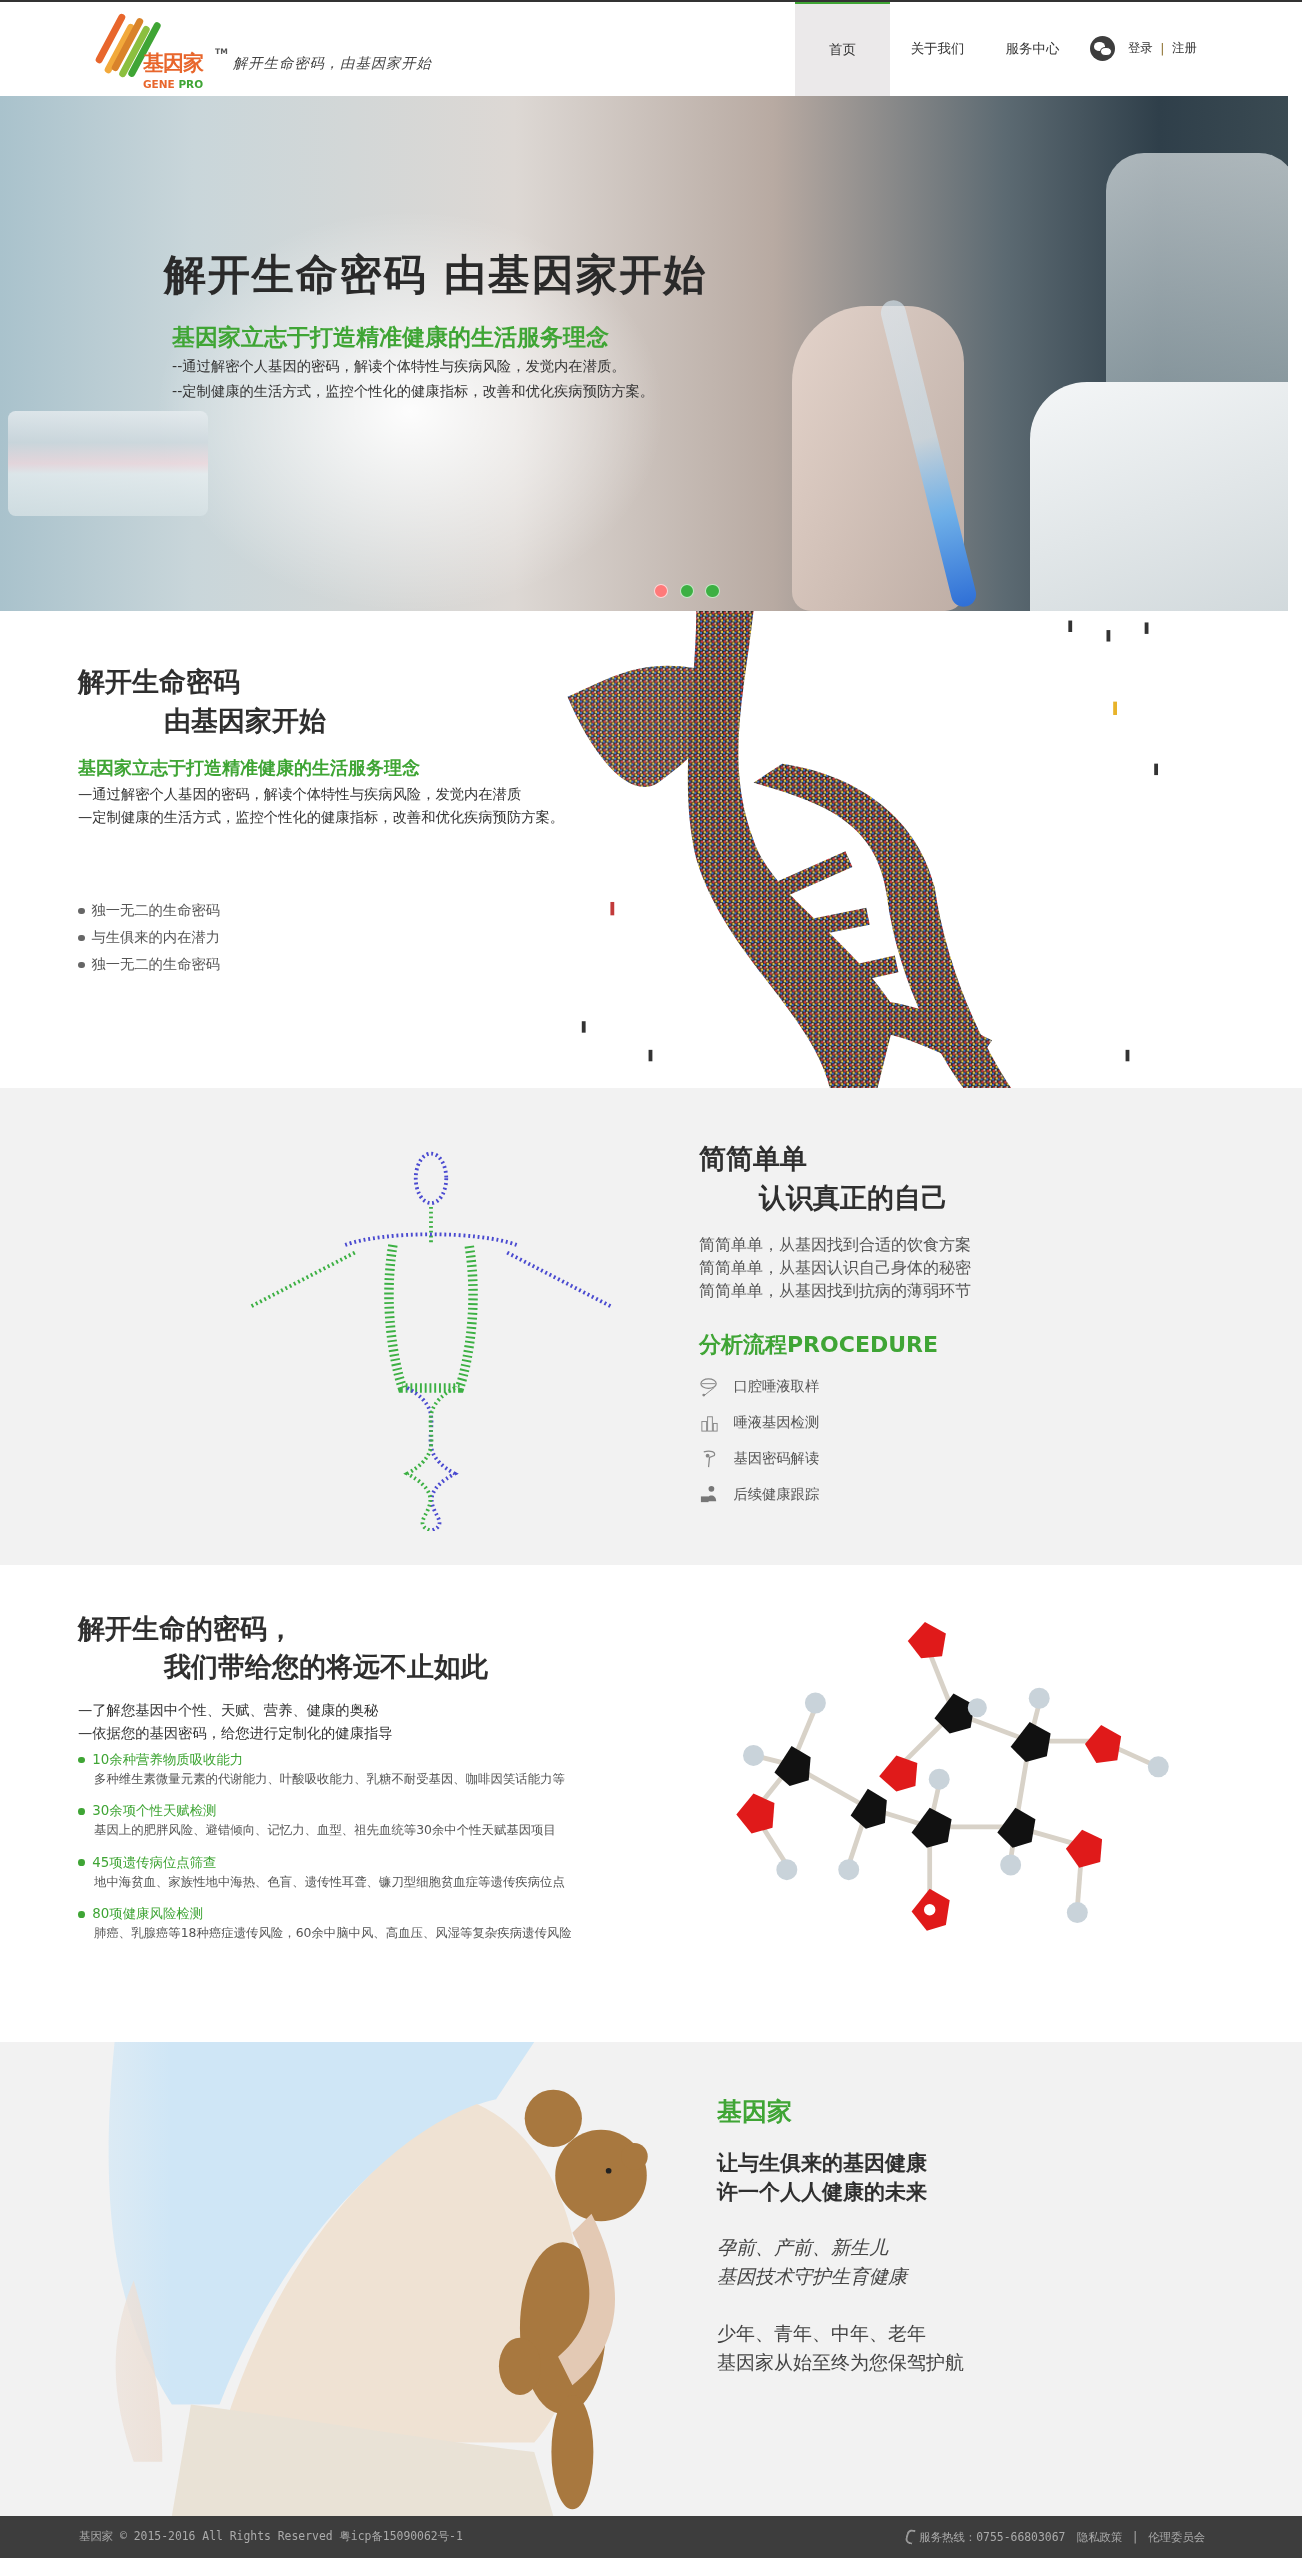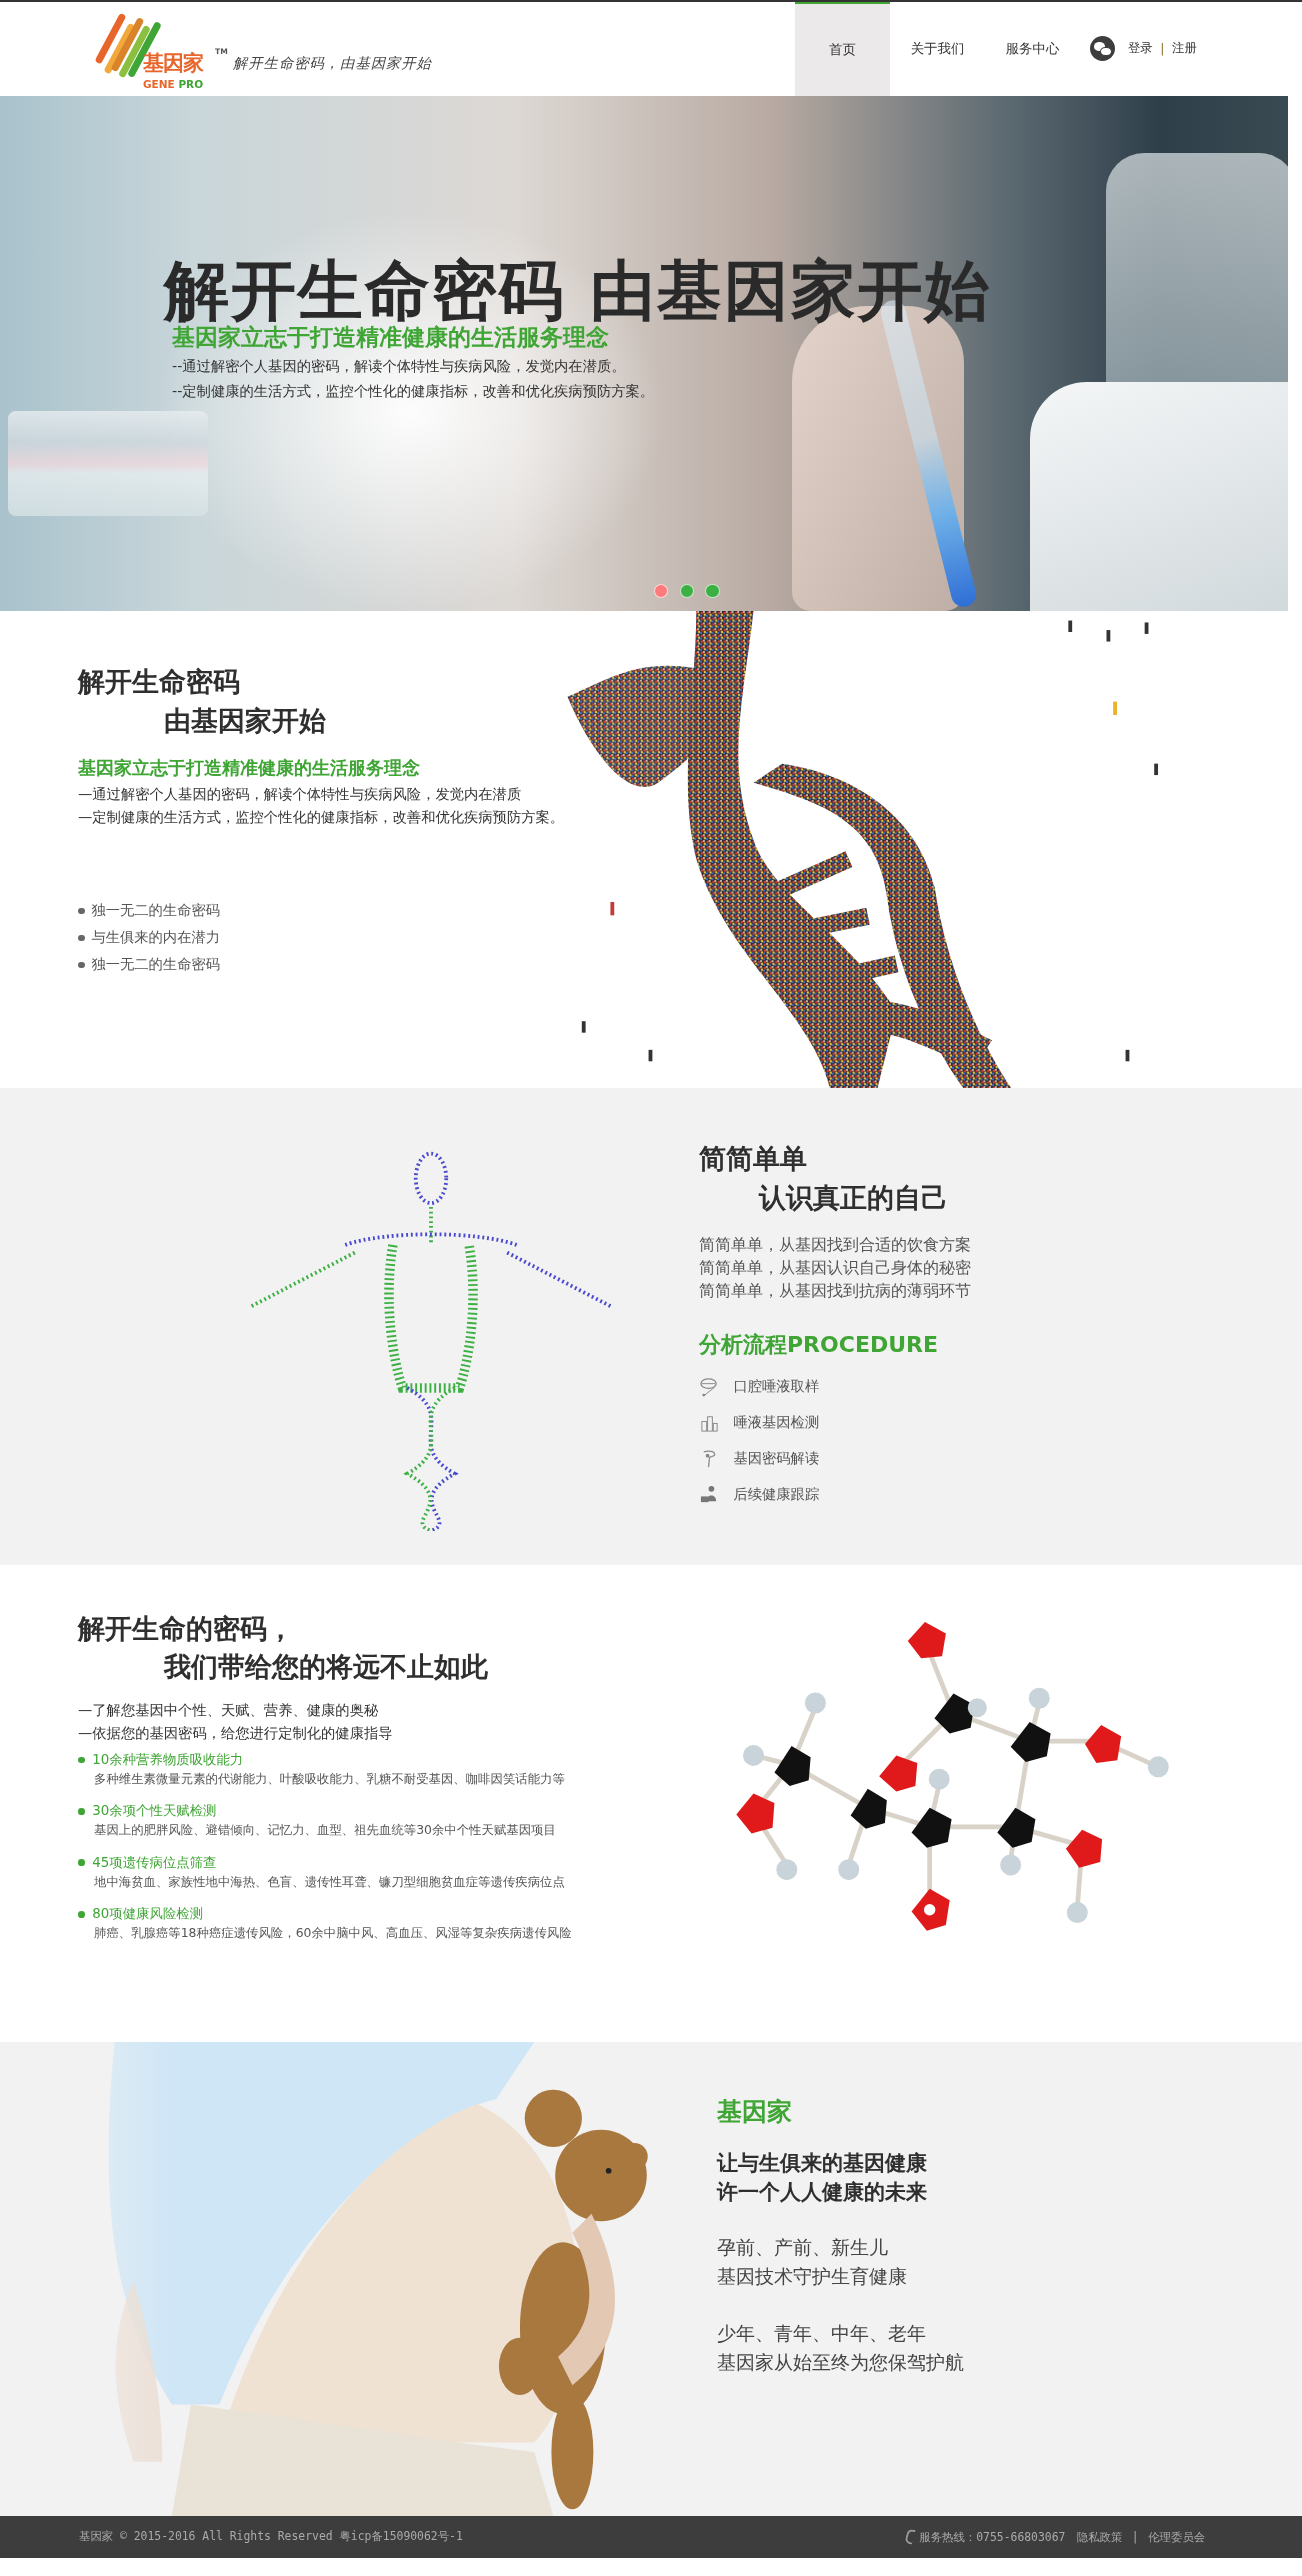--- a/index.html
+++ b/index.html
@@ -34,21 +34,21 @@
    radial-gradient(ellipse 362px 286px at 410px 315px, rgba(255,255,255,0.95), rgba(255,255,255,0) 70%),
    linear-gradient(90deg,#a9c2cc 0%,#c9d6da 15%,#ddd8d4 40%,#b8aaa2 60%,#5c6a72 78%,#2f3f4a 90%,#3a4a52 100%);}
 .hero .dish{position:absolute;left:7.6px;top:315px;width:200px;height:105px;border-radius:7.6px;
   background:linear-gradient(180deg,#e8edf0 0%,#cfd9de 30%,#f0d9de 50%,#e7eef0 60%,#d7e2e5 100%);opacity:.8;}
 .hero .hand{position:absolute;left:792px;top:210px;width:172px;height:305px;border-radius:76px 57px 19px 19px;
   background:linear-gradient(120deg,#e9d8cf,#c7b4aa);opacity:.9;}
 .hero .tube{position:absolute;left:916px;top:200px;width:25px;height:315px;border-radius:12.4px;transform:rotate(-14deg);
   background:linear-gradient(180deg,rgba(220,235,245,.6) 0%,rgba(200,225,240,.6) 45%,#6fb0e8 70%,#2f6fd6 100%);}
 .hero .coat{position:absolute;left:1030px;top:286px;width:267px;height:248px;background:linear-gradient(160deg,#f4f6f7,#cfd7da);border-radius:57px 0 0 0;}
 .hero .micro{position:absolute;left:1106px;top:57px;width:191px;height:286px;background:linear-gradient(180deg,#dfe6e8,#9fb0b6);border-radius:38px;opacity:.7;}
-.hero-title{position:absolute;left:164px;top:151px;font-size:65px;font-weight:bold;color:#2a2a2a;letter-spacing:1.9px;}
+.hero-title{position:absolute;left:164px;top:151px;font-size:42px;font-weight:bold;color:#2a2a2a;letter-spacing:1.9px;}
 .hero-sub{position:absolute;left:172px;top:226px;font-size:23px;color:#3fa535;font-weight:bold;}
 .hero-line{position:absolute;left:172px;font-size:14.3px;color:#333;}
 .hero-line.l1{top:261px;}
 .hero-line.l2{top:286px;}
 .dots{position:absolute;left:654px;top:488px;display:flex;gap:11.4px;}
 .dot{width:14.3px;height:14.3px;border-radius:50%;border:1.9px solid rgba(255,255,255,.7);}
 
 
 .s2{position:absolute;left:0;top:611px;width:1303px;height:477px;background:#fff;overflow:hidden;}
 .crowd{position:absolute;left:534px;top:0;width:668px;height:477px;}
@@ -81,21 +81,21 @@
 .feat .t{font-size:13.4px;color:#3fa535;line-height:19px;}
 .feat .t:before{content:"";display:inline-block;width:6.7px;height:6.7px;border-radius:50%;background:#3fa535;margin-right:7.6px;vertical-align:middle;}
 .feat .d{font-size:12.4px;color:#555;line-height:19px;padding-left:16px;}
 .molecule{position:absolute;left:696px;top:38px;width:515px;height:381px;}
 
 
 .s5{position:absolute;left:0;top:2042px;width:1303px;height:474px;background:#f2f2f2;overflow:hidden;}
 .preg{position:absolute;left:0;top:0;width:687px;height:474px;}
 .s5-brand{position:absolute;left:717px;top:53px;font-size:25px;font-weight:bold;color:#3fa535;}
 .s5-bold{position:absolute;left:717px;top:107px;font-size:21px;font-weight:bold;color:#2f2f2f;line-height:29px;}
-.s5-p1{position:absolute;left:717px;top:191px;font-size:19px;color:#444;line-height:29px;}
+.s5-p1{position:absolute;left:717px;top:191px;font-size:19px;color:#444;line-height:29px;font-style:italic;}
 .s5-p2{position:absolute;left:717px;top:277px;font-size:19px;color:#444;line-height:29px;}
 
 
 .footer{position:absolute;left:0;top:2516px;width:1303px;height:42px;background:#3d3d3d;color:#aaa;font-family:"DejaVu Sans Mono","Liberation Mono",monospace;font-size:11.4px;}
 .f-left{position:absolute;left:79px;top:13.4px;}
 .f-right{position:absolute;left:906px;top:13.4px;display:flex;align-items:center;}
 .phone{width:7.6px;height:15.3px;border:2.9px solid #999;border-right:none;border-radius:5.7px 0 0 5.7px;margin-right:5.7px;transform:rotate(15deg);}
 .f-right .sp{margin:0 9.5px;}
 .below{position:absolute;left:0;top:2558px;width:1303px;height:18px;background:#fff;}
 .scrollstrip{position:absolute;left:1288px;top:96px;width:15.3px;height:515px;background:#fff;}

